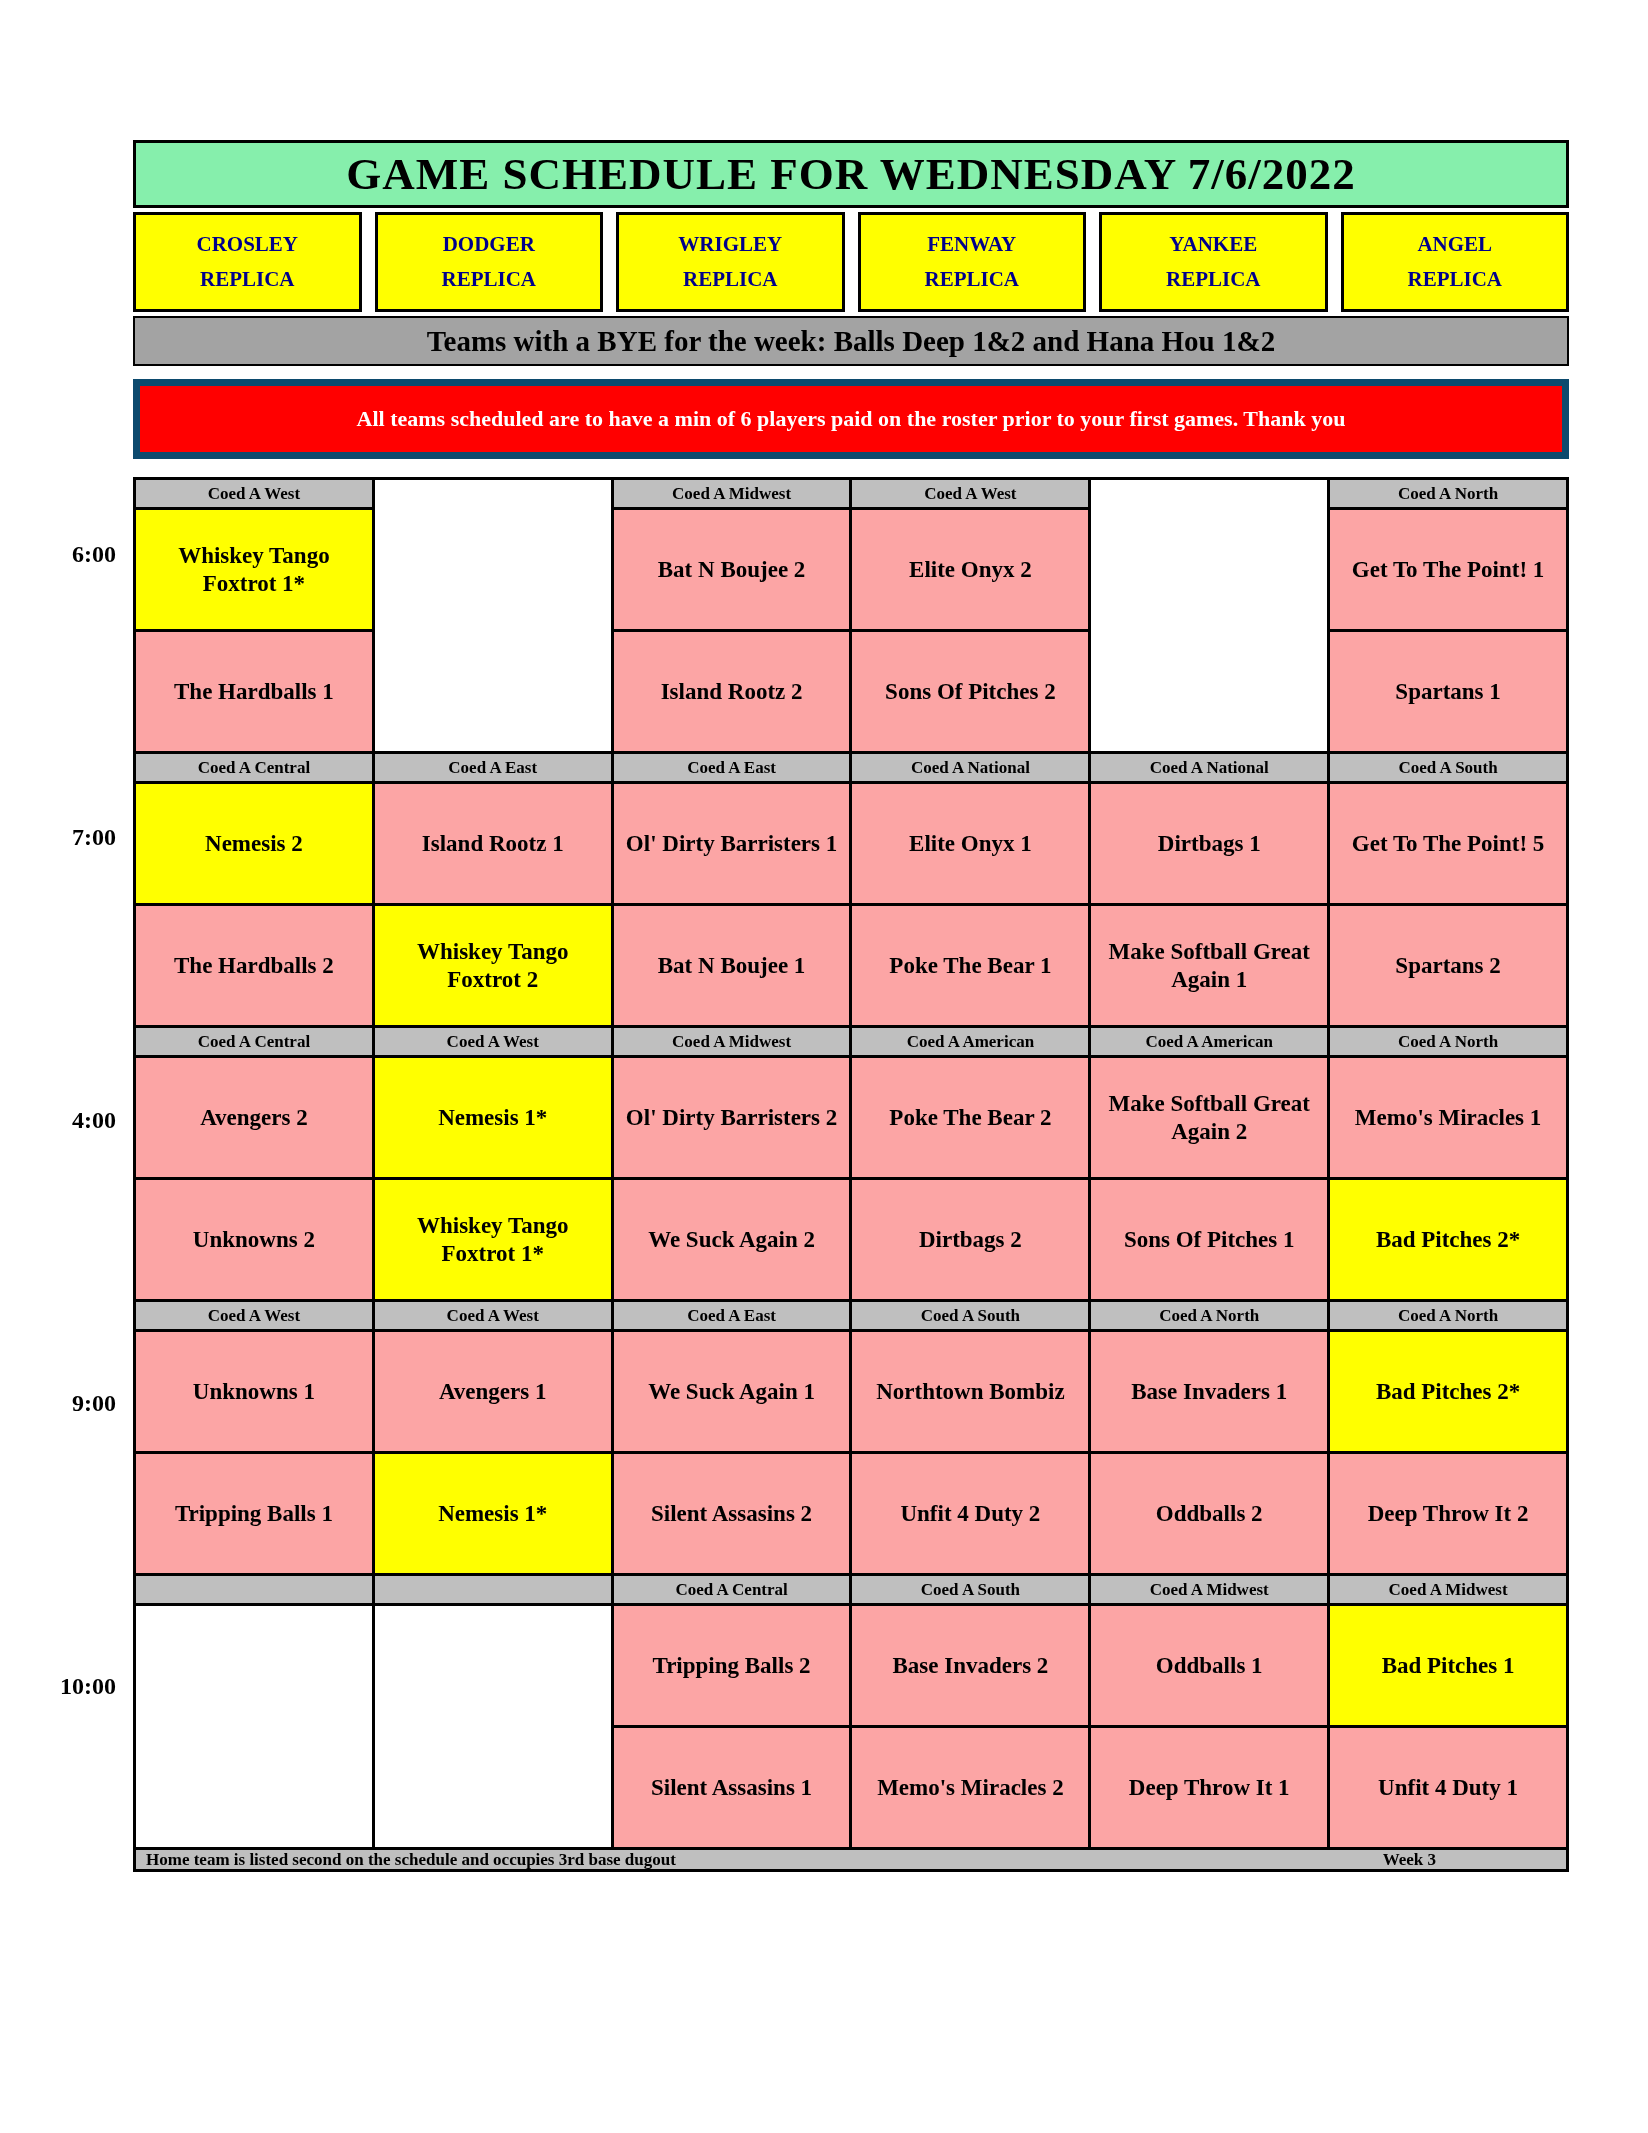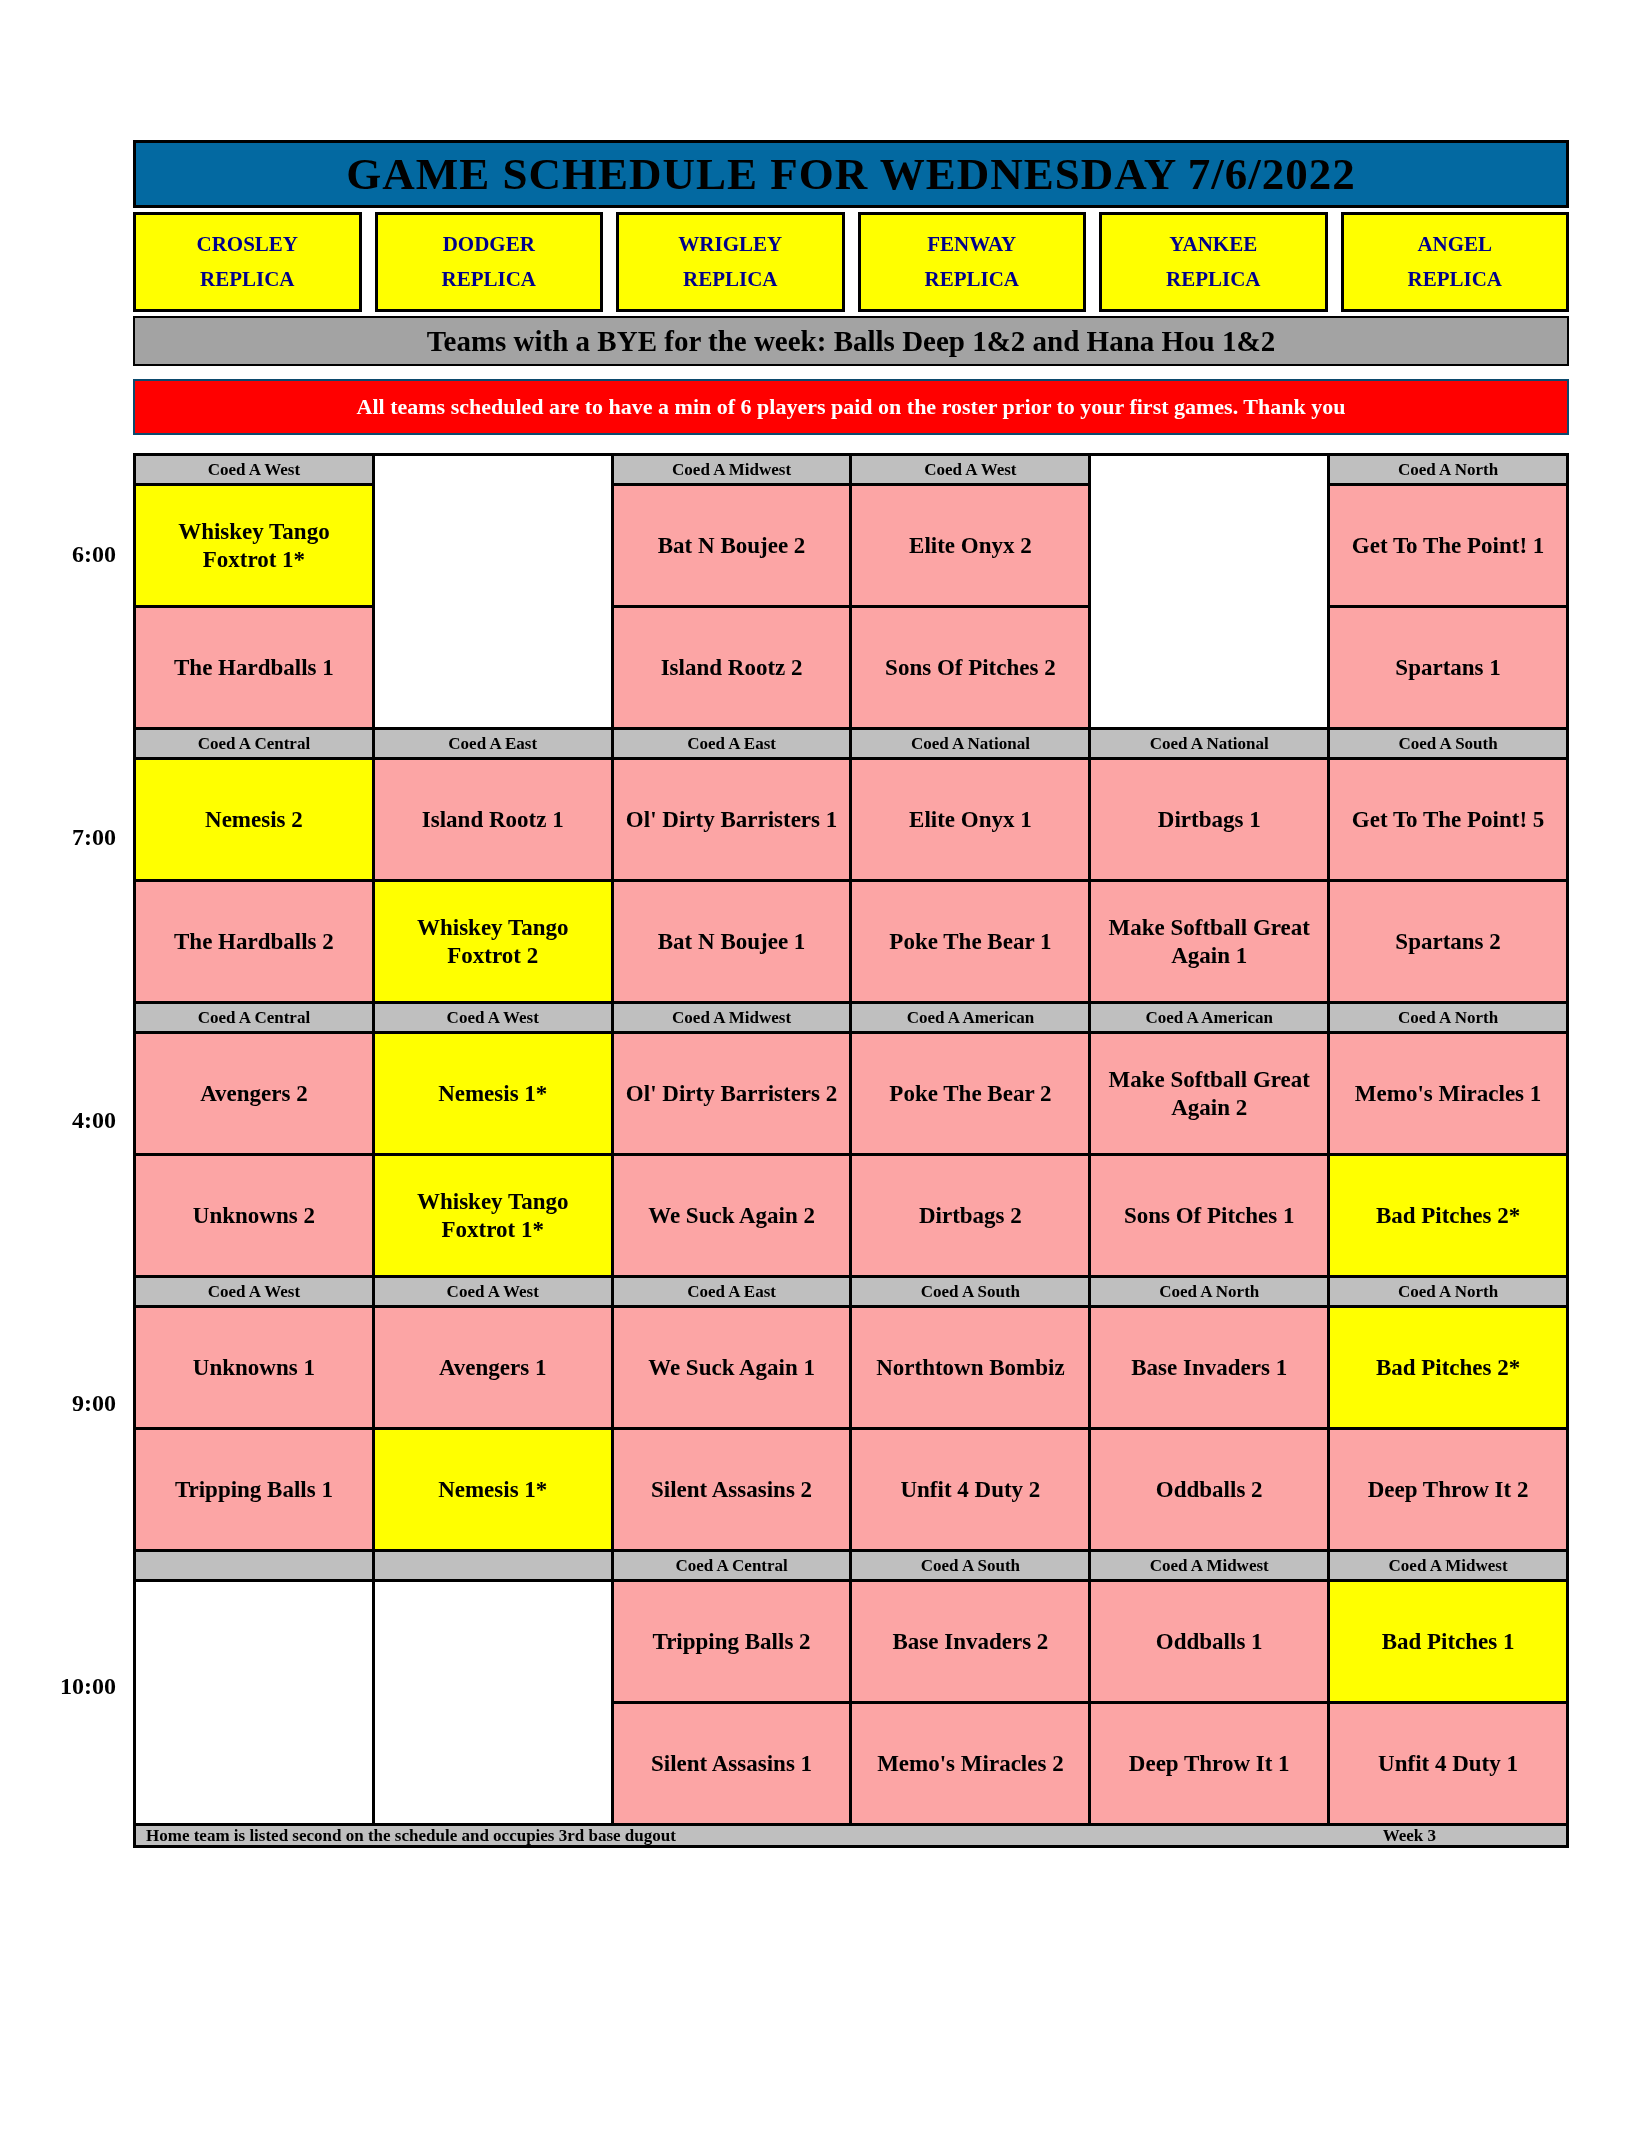--- a/index.html
+++ b/index.html
@@ -2,40 +2,40 @@
 <html><head>
 <meta charset="utf-8">
 <style>
   * { box-sizing: border-box; margin: 0; padding: 0; }
   html, body { background: #ffffff; }
   body { font-family: "Liberation Serif", serif; color: #000; }
   .page { position: relative; width: 1648px; height: 2133px; background: #fff; overflow: hidden; }
   .doc { position: absolute; left: 133px; top: 140px; width: 1436px; }
 
   .title-bar {
-    height: 68px; background: #0369a1; border: 3px solid #000;
+    height: 68px; background: #86efac; border: 3px solid #000;
     display: flex; align-items: center; justify-content: center;
     font-size: 45px; font-weight: bold; letter-spacing: 1px;
   }
 
   .fields-row { display: flex; gap: 13px; margin-top: 4px; border-radius: 20px; }
   .field-cell {
     flex: 1; height: 100px; background: #ffff00; border: 3px solid #000;
     display: flex; flex-direction: column; align-items: center; justify-content: space-evenly;
     font-size: 21px; font-weight: bold; color: #00008b; padding: 6px 0;
   }
 
   .bye-banner {
     margin-top: 4px; height: 50px; background: #a3a3a3; border: 2px solid #000;
     display: flex; align-items: center; justify-content: center;
     font-size: 29px; font-weight: bold; color: #000;
   }
 
   .notice-banner {
-    margin-top: 13px; height: 56px; background: #ff0000; border: 2px solid #0c4a6e;
+    margin-top: 13px; height: 80px; background: #ff0000; border: 7px solid #0c4a6e;
     display: flex; align-items: center; justify-content: center;
     font-size: 22px; font-weight: bold; color: #ffffff;
   }
 
   table.grid { margin-top: 18px; width: 100%; border-collapse: collapse; table-layout: fixed; }
   table.grid td { border: 3px solid #000; text-align: center; vertical-align: middle; overflow: hidden; }
   tr.row-division { height: 30px; }
   tr.row-team { height: 122px; }
   .cell-div { background: #bfbfbf; font-size: 17px; font-weight: bold; }
   .cell-team { background: #fca5a5; font-size: 23px; font-weight: bold; line-height: 1.2; padding: 4px 12px; }

